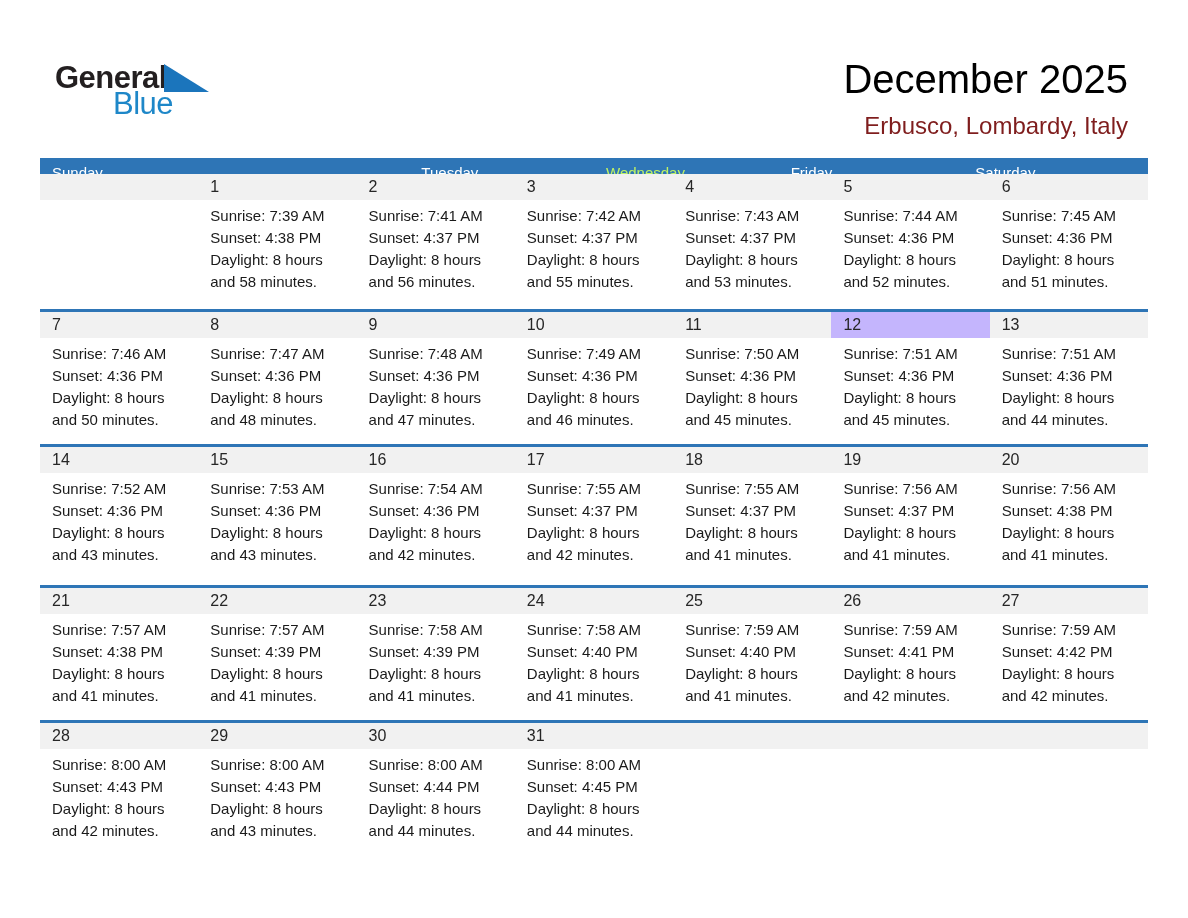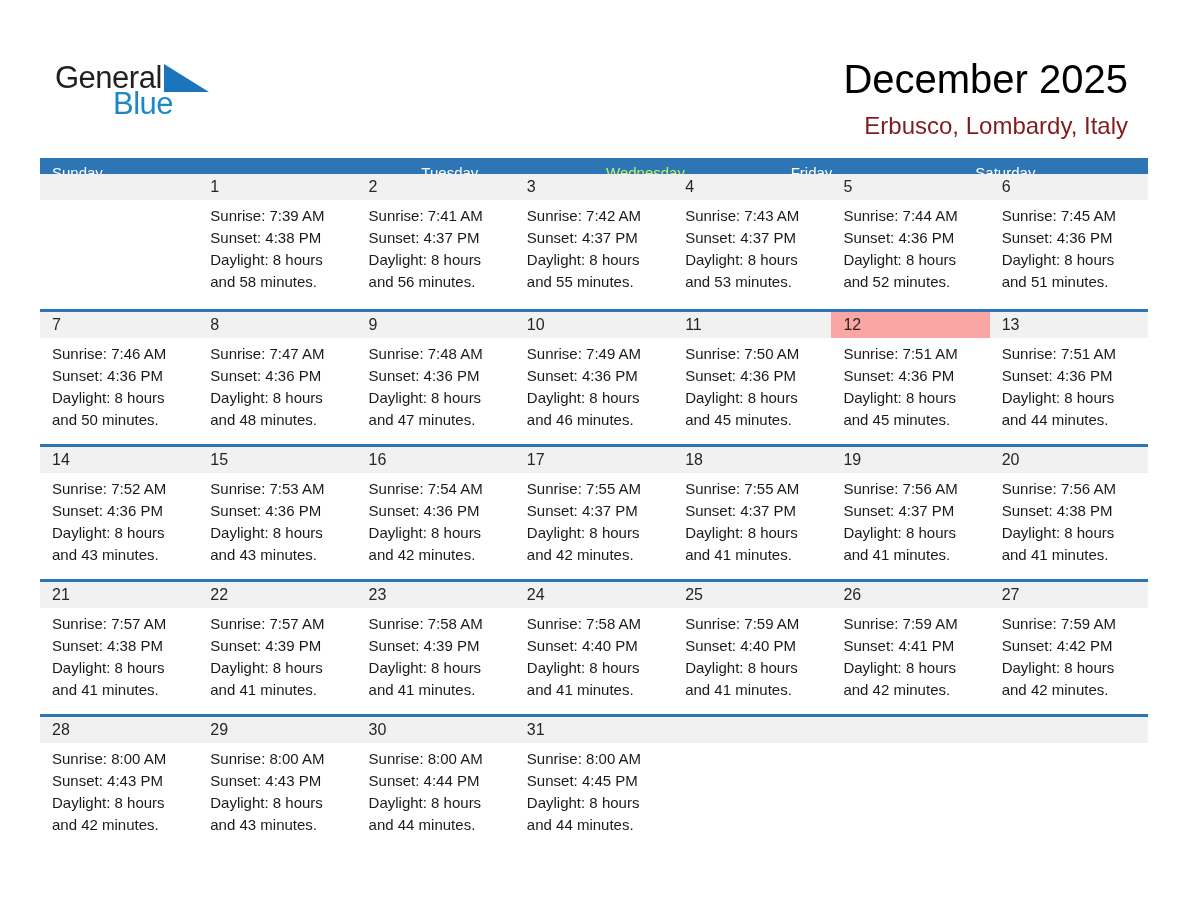--- a/index.html
+++ b/index.html
@@ -10,21 +10,21 @@
     color: #1a1a1a;
     position: relative;
     overflow: hidden;
   }
   .page { position: absolute; inset: 0; }
 
   
   .logo { position: absolute; left: 55px; top: 60px; width: 170px; height: 64px; }
   .logo-general {
     position: absolute; left: 0; top: 0;
-    font-size: 31px; font-weight: 400; letter-spacing: -0.5px; color: #231f20;
+    font-size: 31px; font-weight: 700; letter-spacing: -0.5px; color: #231f20;
   }
   .logo-triangle {
     position: absolute; left: 109px; top: 4px;
     width: 45px; height: 28px;
     clip-path: polygon(0 0, 0 100%, 100% 100%);
   }
   .logo-blue {
     position: absolute; left: 58px; top: 26px;
     font-size: 31px; font-weight: 500; letter-spacing: -0.5px;
   }
@@ -160,21 +160,21 @@
           </div>
           <div class="day-cell">
             <div class="day-band" style="background: rgb(241, 241, 241);">11</div>
             <div class="day-info">
               <div class="line">Sunrise: 7:50 AM</div>
               <div class="line">Sunset: 4:36 PM</div>
               <div class="line">Daylight: 8 hours and 45 minutes.</div>
             </div>
           </div>
           <div class="day-cell">
-            <div class="day-band" style="background: #fca5a5;">12</div>
+            <div class="day-band" style="background: #c4b5fd;">12</div>
             <div class="day-info">
               <div class="line">Sunrise: 7:51 AM</div>
               <div class="line">Sunset: 4:36 PM</div>
               <div class="line">Daylight: 8 hours and 45 minutes.</div>
             </div>
           </div>
           <div class="day-cell">
             <div class="day-band" style="background: rgb(241, 241, 241);">13</div>
             <div class="day-info">
               <div class="line">Sunrise: 7:51 AM</div>
@@ -234,21 +234,21 @@
           </div>
           <div class="day-cell">
             <div class="day-band" style="background: rgb(241, 241, 241);">20</div>
             <div class="day-info">
               <div class="line">Sunrise: 7:56 AM</div>
               <div class="line">Sunset: 4:38 PM</div>
               <div class="line">Daylight: 8 hours and 41 minutes.</div>
             </div>
           </div>
         </div>
-        <div class="week-row bordered" style="border-top-color: rgb(46, 117, 182);">
+        <div class="week-row bordered" style="border-top-color: rgb(46, 117, 182); margin-top: 6px;">
           <div class="day-cell">
             <div class="day-band" style="background: rgb(241, 241, 241);">21</div>
             <div class="day-info">
               <div class="line">Sunrise: 7:57 AM</div>
               <div class="line">Sunset: 4:38 PM</div>
               <div class="line">Daylight: 8 hours and 41 minutes.</div>
             </div>
           </div>
           <div class="day-cell">
             <div class="day-band" style="background: rgb(241, 241, 241);">22</div>

